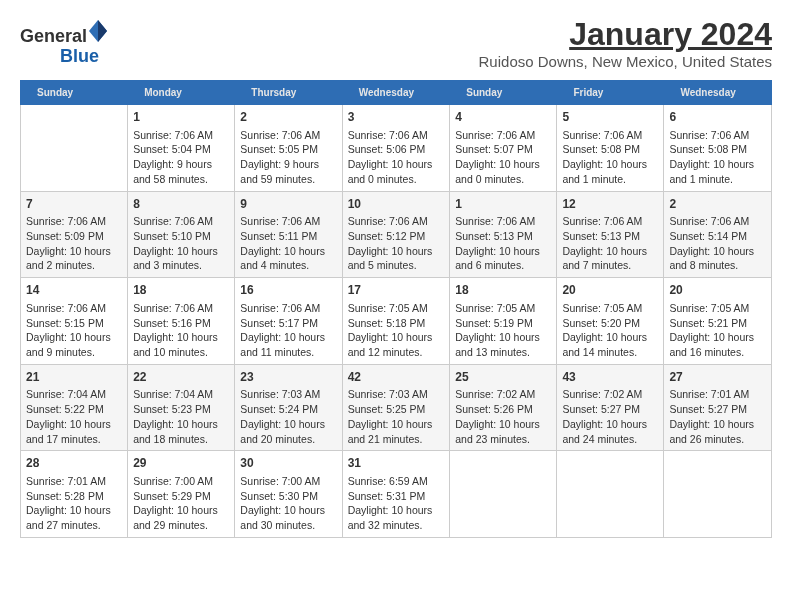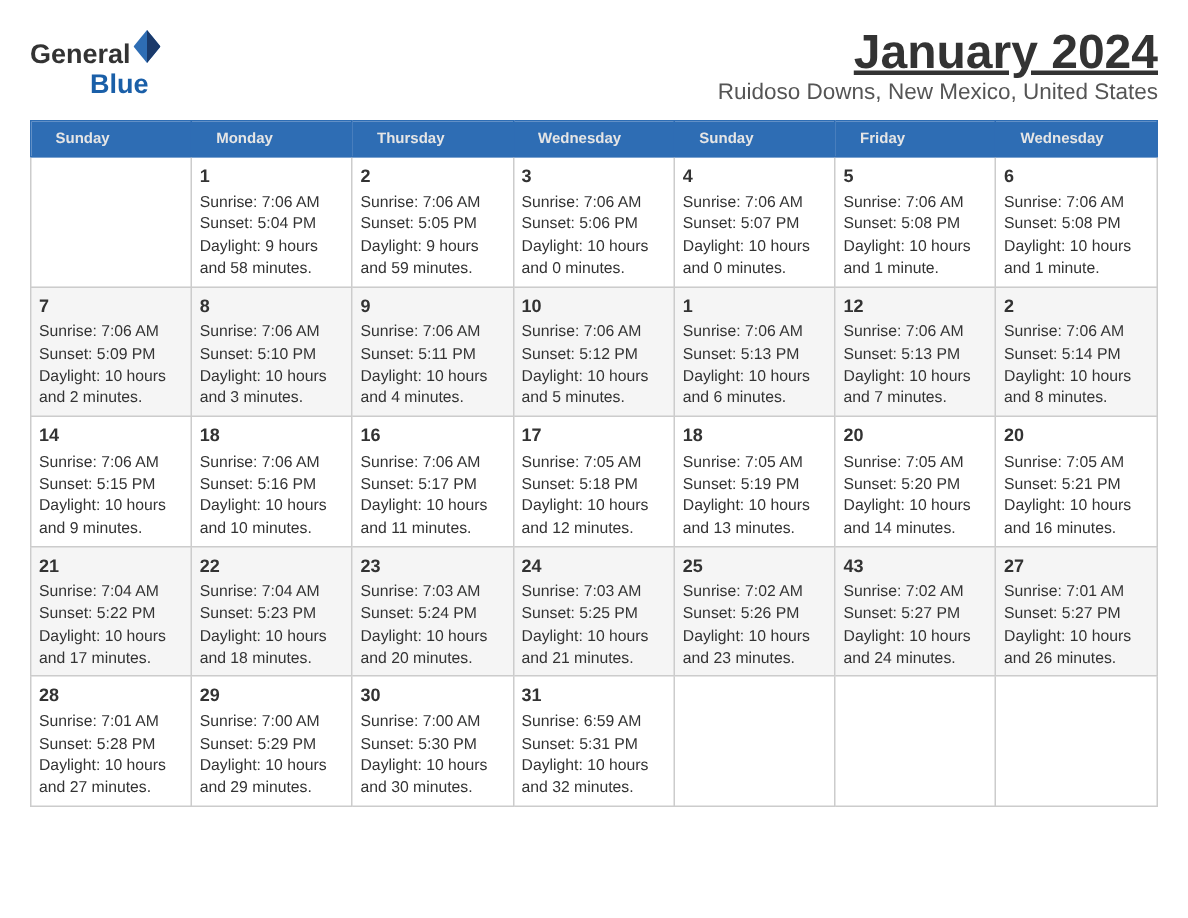--- a/index.html
+++ b/index.html
@@ -216,21 +216,21 @@
         </td>
         <td>
           <span class="day-num">22</span>
           <div class="cell-content">Sunrise: 7:04 AM<br>Sunset: 5:23 PM<br>Daylight: 10 hours and 18 minutes.</div>
         </td>
         <td>
           <span class="day-num">23</span>
           <div class="cell-content">Sunrise: 7:03 AM<br>Sunset: 5:24 PM<br>Daylight: 10 hours and 20 minutes.</div>
         </td>
         <td>
-          <span class="day-num">24</span>
+          <span class="day-num">42</span>
           <div class="cell-content">Sunrise: 7:03 AM<br>Sunset: 5:25 PM<br>Daylight: 10 hours and 21 minutes.</div>
         </td>
         <td>
           <span class="day-num">25</span>
           <div class="cell-content">Sunrise: 7:02 AM<br>Sunset: 5:26 PM<br>Daylight: 10 hours and 23 minutes.</div>
         </td>
         <td>
           <span class="day-num">43</span>
           <div class="cell-content">Sunrise: 7:02 AM<br>Sunset: 5:27 PM<br>Daylight: 10 hours and 24 minutes.</div>
         </td>

